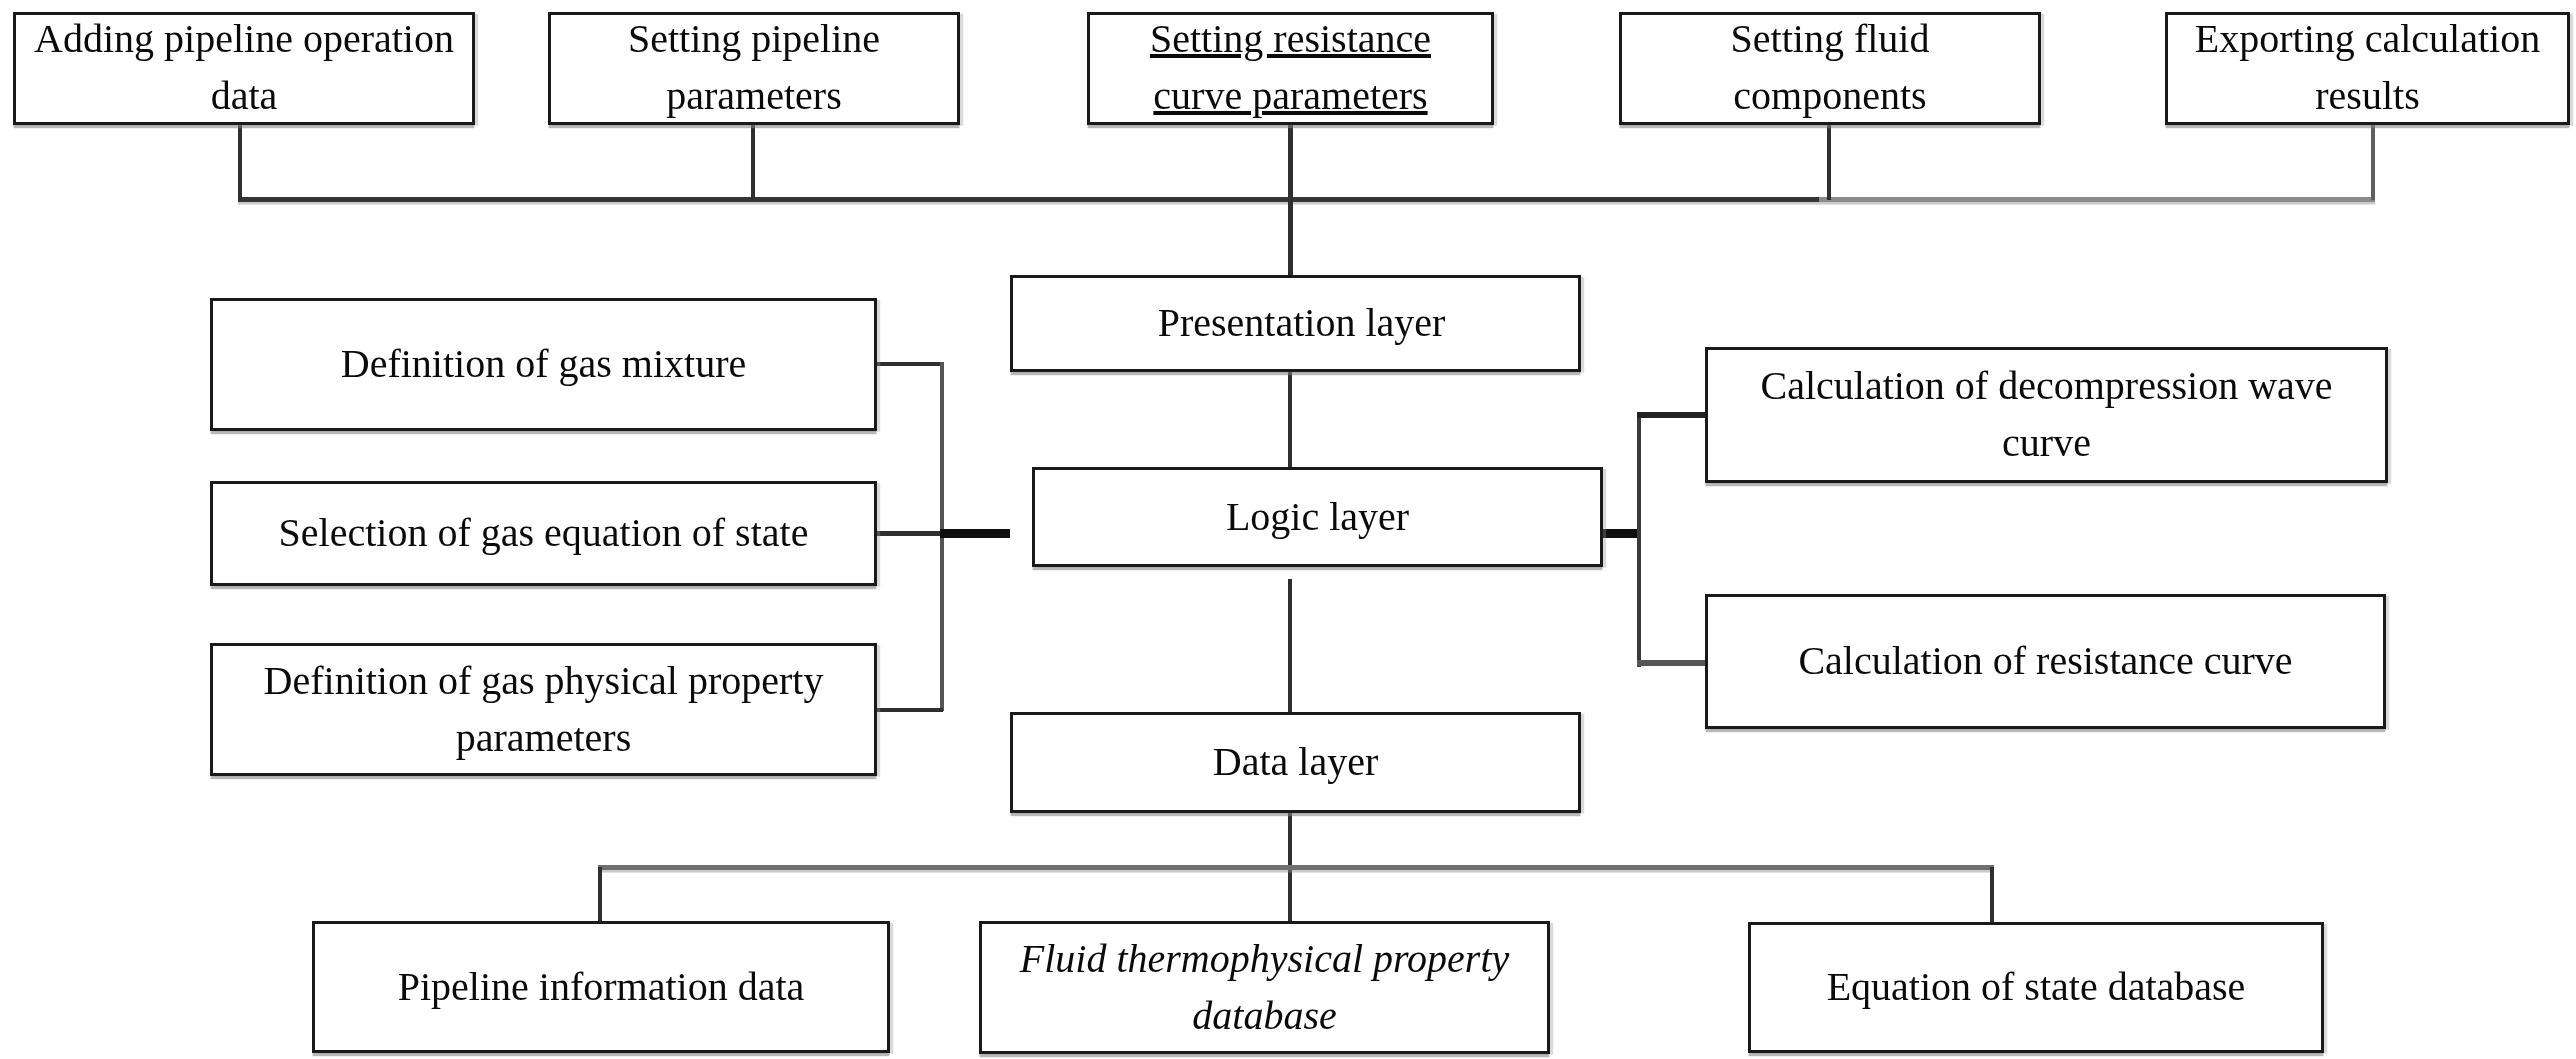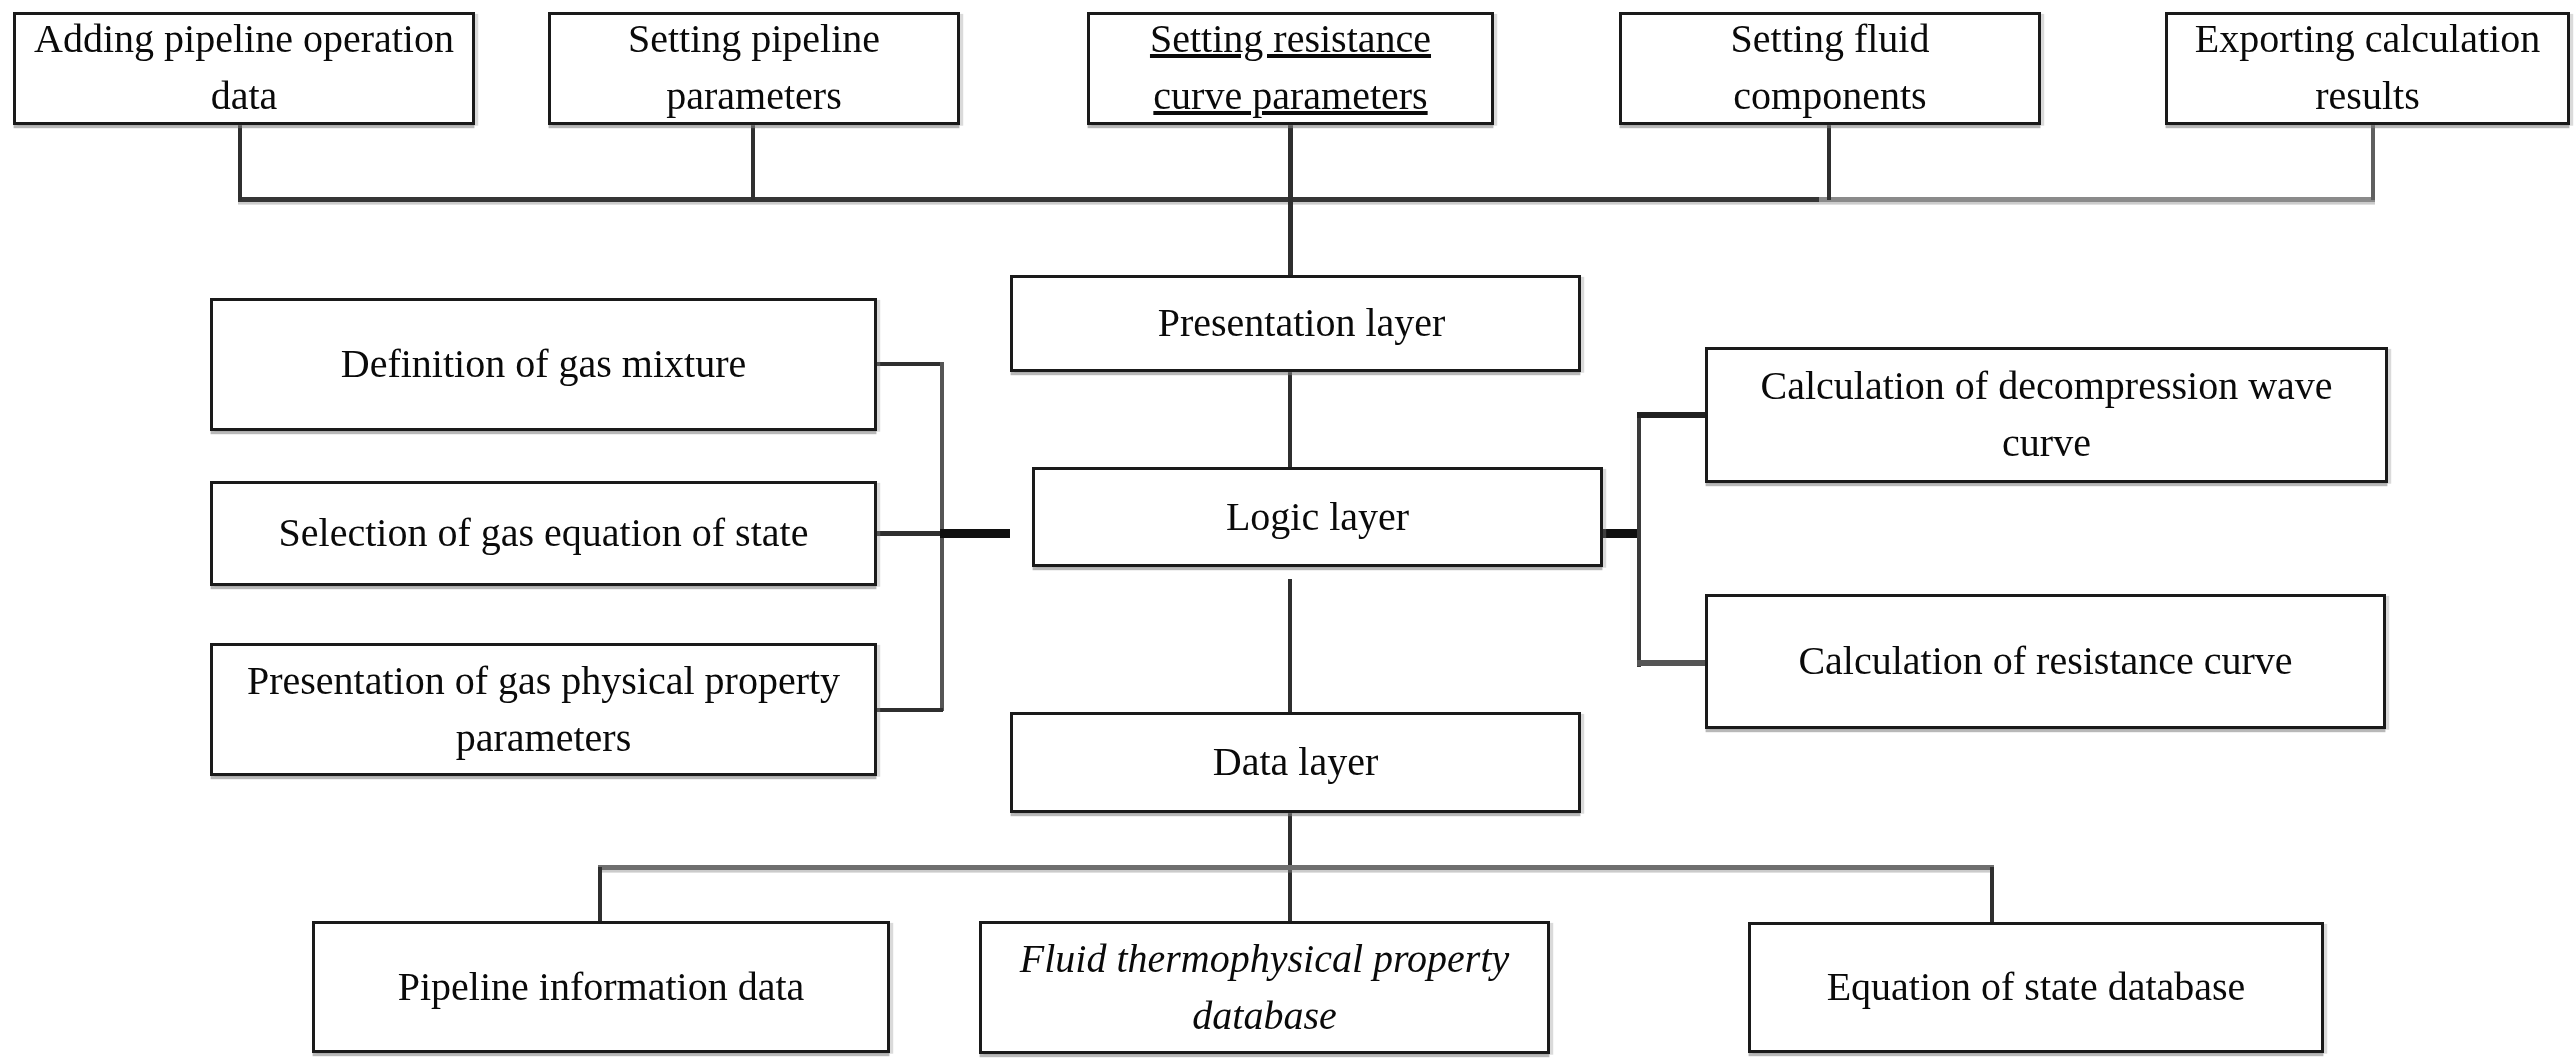--- a/index.html
+++ b/index.html
@@ -125,21 +125,21 @@
     <span>Data layer</span>
   </div>
 
   <div class="node b-definition nowrap">
     <span>Definition of gas mixture</span>
   </div>
   <div class="node b-selection nowrap">
     <span>Selection of gas equation of state</span>
   </div>
   <div class="node b-calcgas">
-    <span>Presentation of gas physical property parameters</span>
+    <span>Definition of gas physical property parameters</span>
   </div>
 
   <div class="node b-decomp">
     <span>Calculation of decompression wave curve</span>
   </div>
   <div class="node b-rescurve nowrap">
     <span>Calculation of resistance curve</span>
   </div>
 
   <div class="node b-pipeinfo nowrap">

